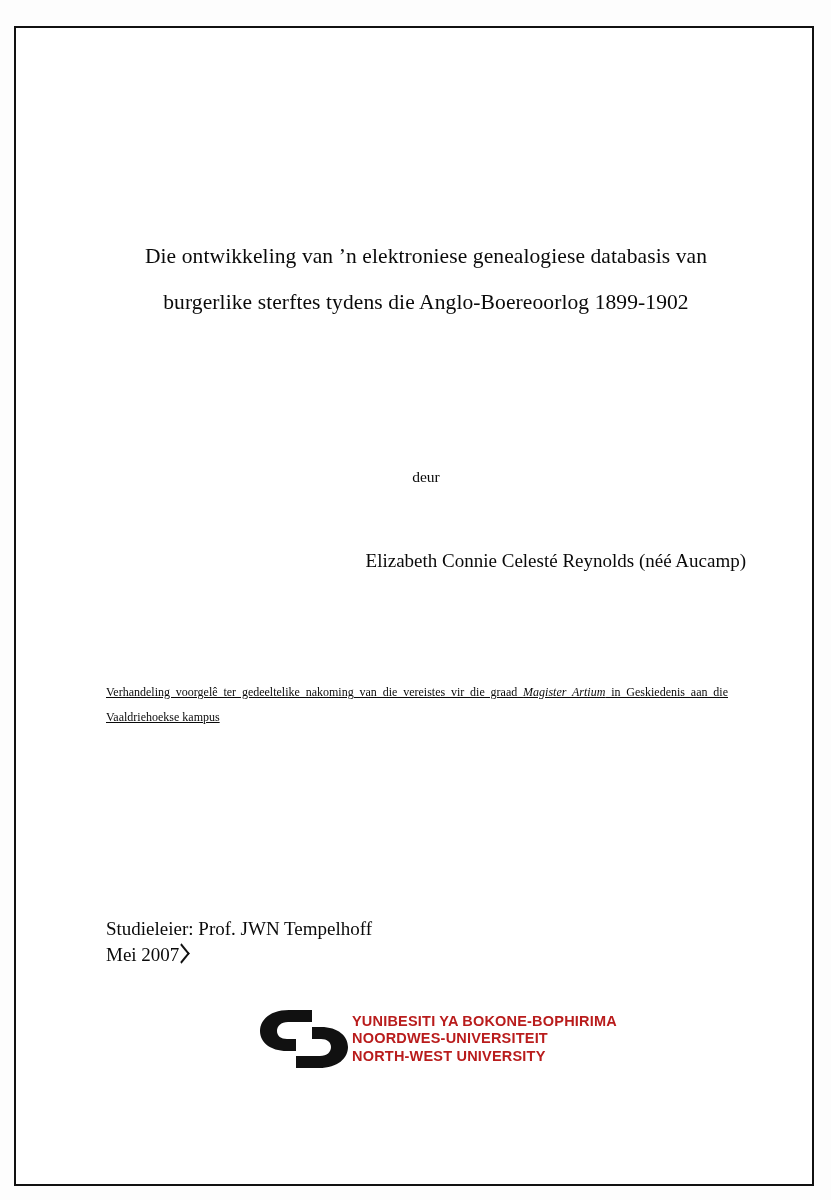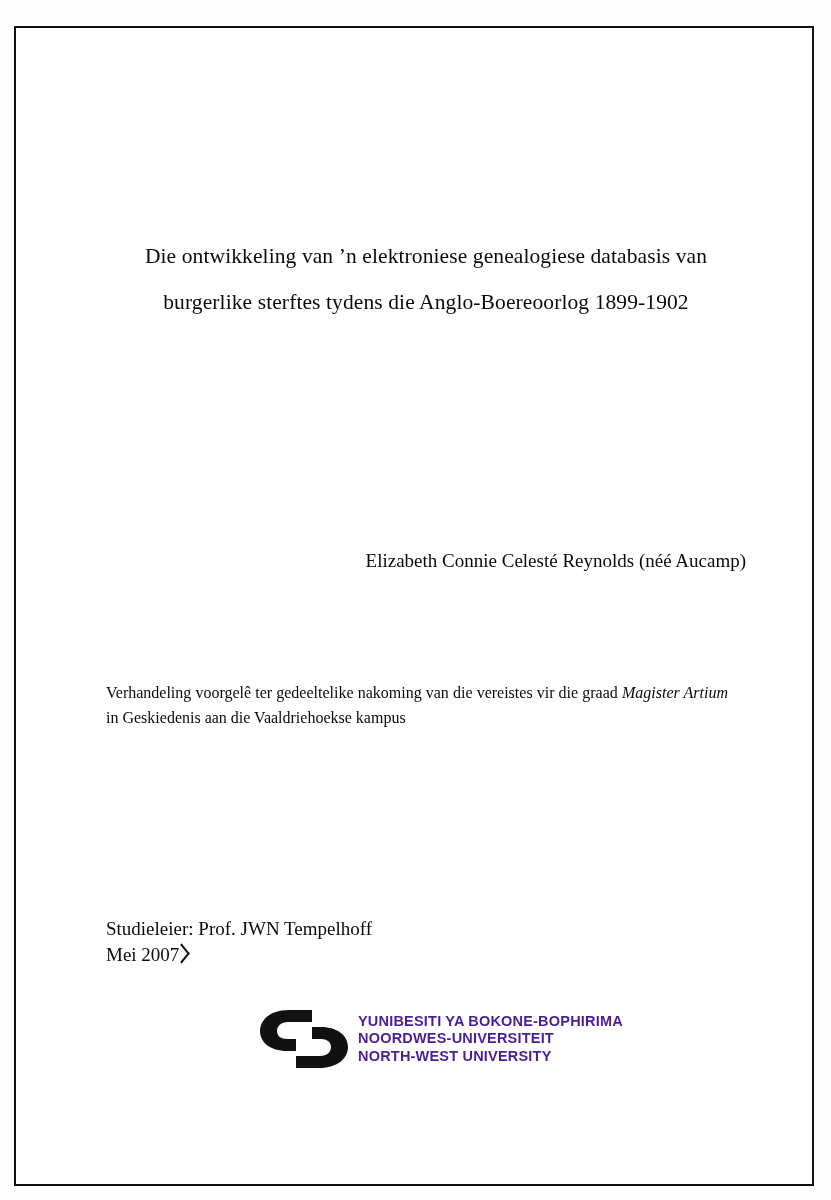--- a/index.html
+++ b/index.html
@@ -65,22 +65,23 @@
     left: 0;
     width: 640px;
     text-align: right;
     font-size: 19px;
   }
   .statement {
     position: absolute;
     top: 592px;
     left: 0;
     width: 622px;
-    font-size: 16px;
+    font-size: 12px;
     line-height: 25px;
+    text-decoration: underline;
   }
   .statement .just {
     text-align: justify;
     text-justify: inter-word;
   }
   .statement em {
     font-style: italic;
   }
   .supervisor {
     position: absolute;
@@ -113,42 +114,42 @@
     align-items: center;
   }
   .logo-mark {
     width: 96px;
     height: 66px;
     position: relative;
     flex: none;
   }
   .logo-mark svg { display: block; }
   .logo-text {
-    margin-left: 6px;
     font-family: "Liberation Sans", sans-serif;
     font-size: 14.5px;
     line-height: 17.5px;
     font-weight: bold;
     letter-spacing: 0.2px;
-    color: #4c1d95;
+    color: #b91c1c;
     white-space: nowrap;
   }
 </style>
 </head>
 <body>
 
 <div class="page">
   <div class="scan-border">
     <div class="inner">
 
       <div class="title-block">
         <div class="title-line">Die ontwikkeling van ’n elektroniese genealogiese databasis van</div>
         <div class="title-line">burgerlike sterftes tydens die Anglo-Boereoorlog 1899-1902</div>
       </div>
 
+      <div class="byword">deur</div>
 
       <div class="author">Elizabeth Connie Celesté Reynolds (néé Aucamp)</div>
 
       <div class="statement">
         <div class="just"><span>Verhandeling voorgelê ter gedeeltelike nakoming van die vereistes vir die graad </span><em>Magister Artium</em><span> in Geskiedenis aan die Vaaldriehoekse kampus</span></div>
       </div>
 
       <div class="supervisor">
         <div>Studieleier: Prof. JWN Tempelhoff</div>
         <div class="date">Mei 2007</div>

